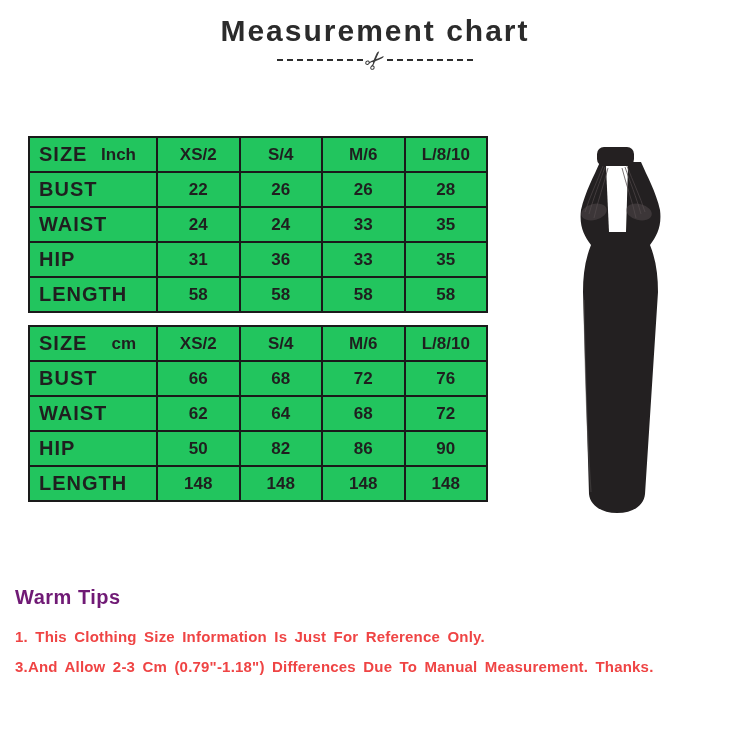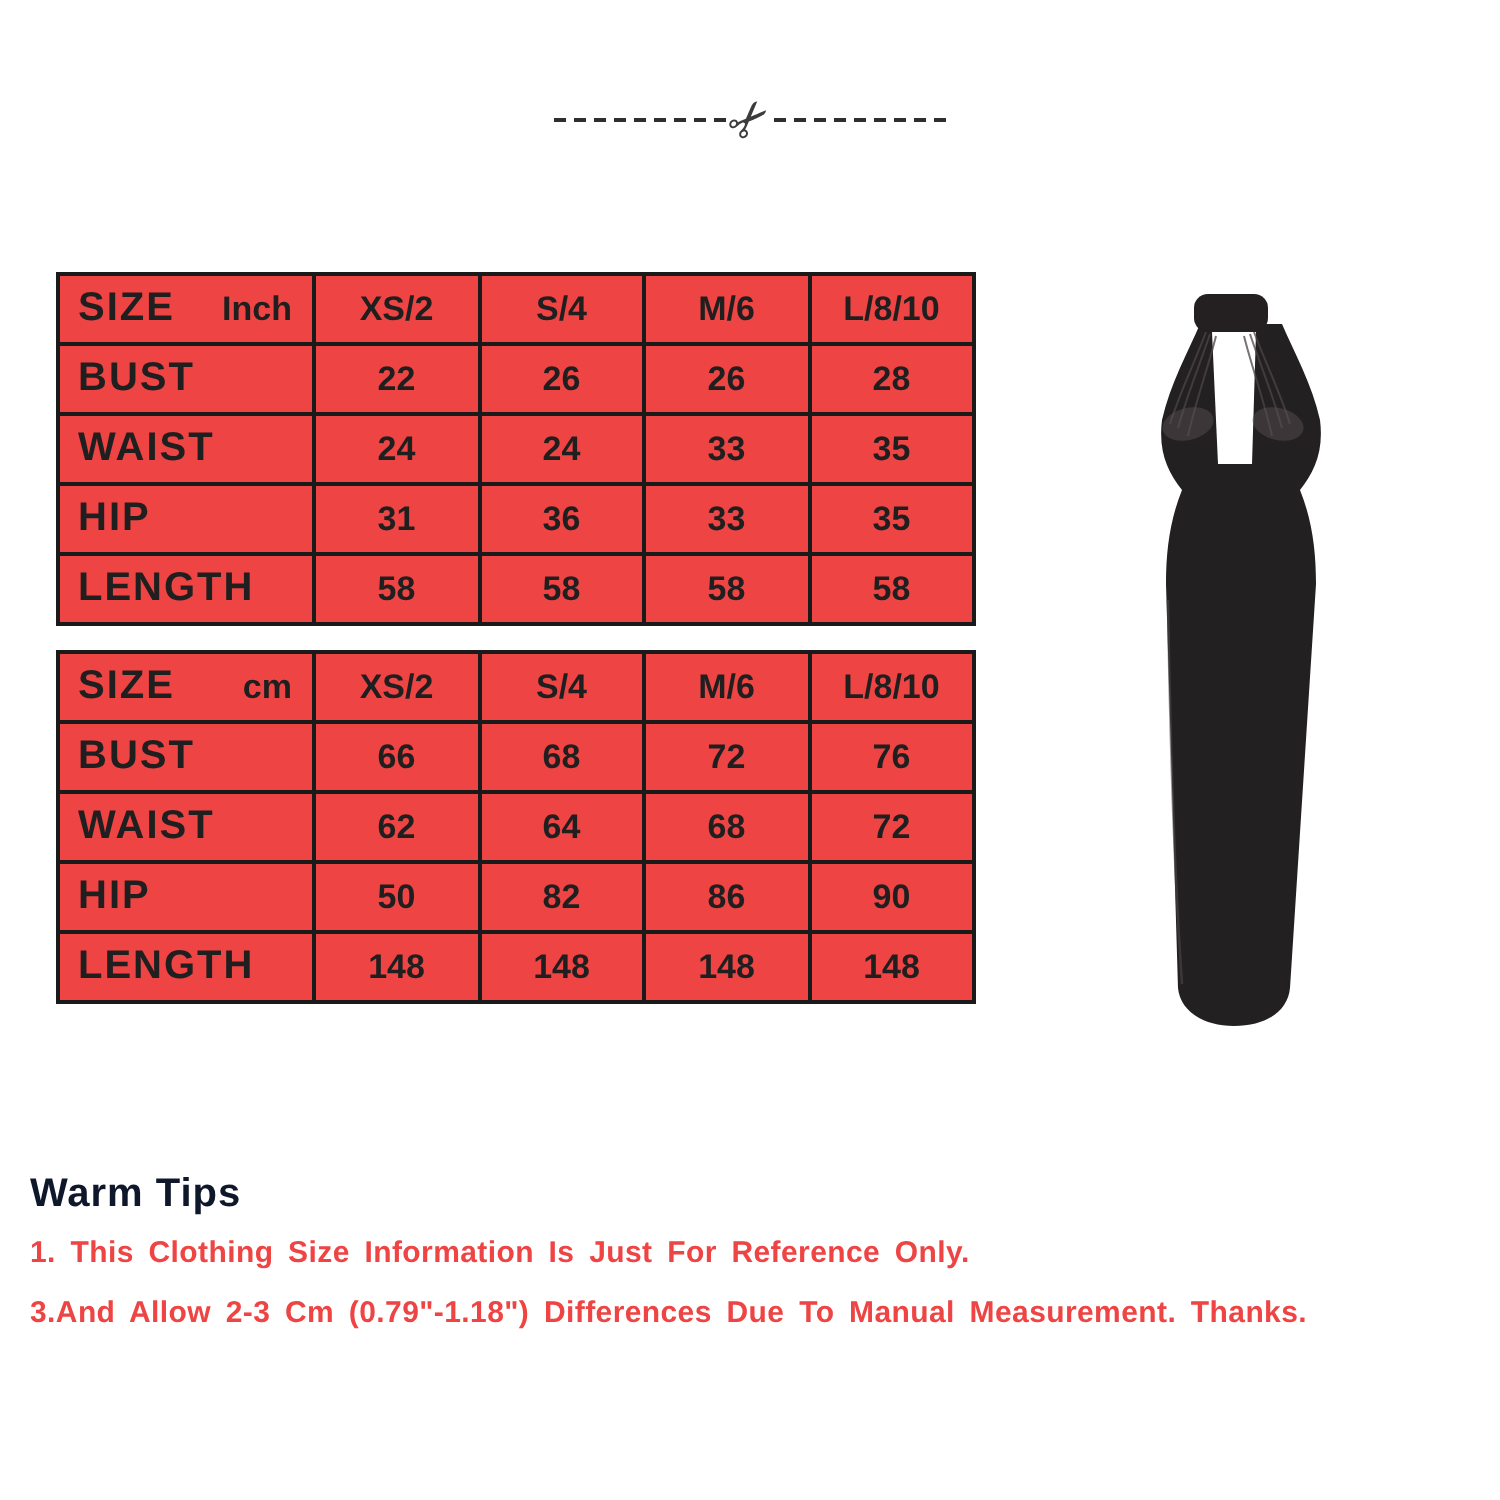--- a/index.html
+++ b/index.html
@@ -25,64 +25,65 @@
   .dash-line { width:86px; height:0; border-top:2px dashed #2e2e2e; }
   .scissors {
     font-size:25px; line-height:1; color:#3c3c3c;
     transform:rotate(-45deg); margin:0 2px;
   }
 
   
   .tables { position:absolute; left:28px; top:136px; width:460px; }
   table.size-table {
     border-collapse:collapse; table-layout:fixed;
-    width:460px; background:#ef4444;
+    width:460px; background:#22c55e;
   }
   table.size-table + table.size-table { margin-top:12px; }
   .size-table td {
     border:2px solid #1a1a1a;
     height:33px;
     font-weight:bold; color:#1f1f1f;
     font-size:17px; text-align:center;
     vertical-align:middle;
     padding:0;
   }
   .size-table td.c0 {
     width:117px; text-align:left; padding-left:9px;
     font-size:20px; letter-spacing:1px;
   }
   .size-table td.hdr-first {
     display:table-cell;
   }
   .hdr-first .cellflex {
     display:flex; justify-content:space-between; align-items:center;
   }
-  .hdr-first .unit { font-size:17px; letter-spacing:0; padding-right:10px; }
+  .hdr-first .unit { font-size:17px; letter-spacing:0; padding-right:20px; }
 
   
   .dress { position:absolute; left:548px; top:120px; width:170px; height:400px; }
 
   
   .warm-tips { position:absolute; left:15px; top:586px; width:720px; }
   .warm-tips .heading {
-    font-size:20px; font-weight:bold; color:#0f172a;
-    margin:0 0 8px 0; letter-spacing:0.5px;
+    font-size:20px; font-weight:bold; color:#701a75;
+    margin:0 0 18px 0; letter-spacing:0.5px;
   }
   .warm-tips .tip {
     font-size:15px; font-weight:bold; color:#ef4444;
     line-height:19px; margin:0 0 11px 0;
     letter-spacing:0.2px; word-spacing:3px;
     white-space:nowrap;
   }
 </style>
 </head>
 <body>
 
 <div class="page">
 
+  <div class="title">Measurement chart</div>
 
   <div class="divider">
     <span class="dash-line"></span>
     <span class="scissors">✂</span>
     <span class="dash-line"></span>
   </div>
 
   <div class="tables">
 
     <table class="size-table">

